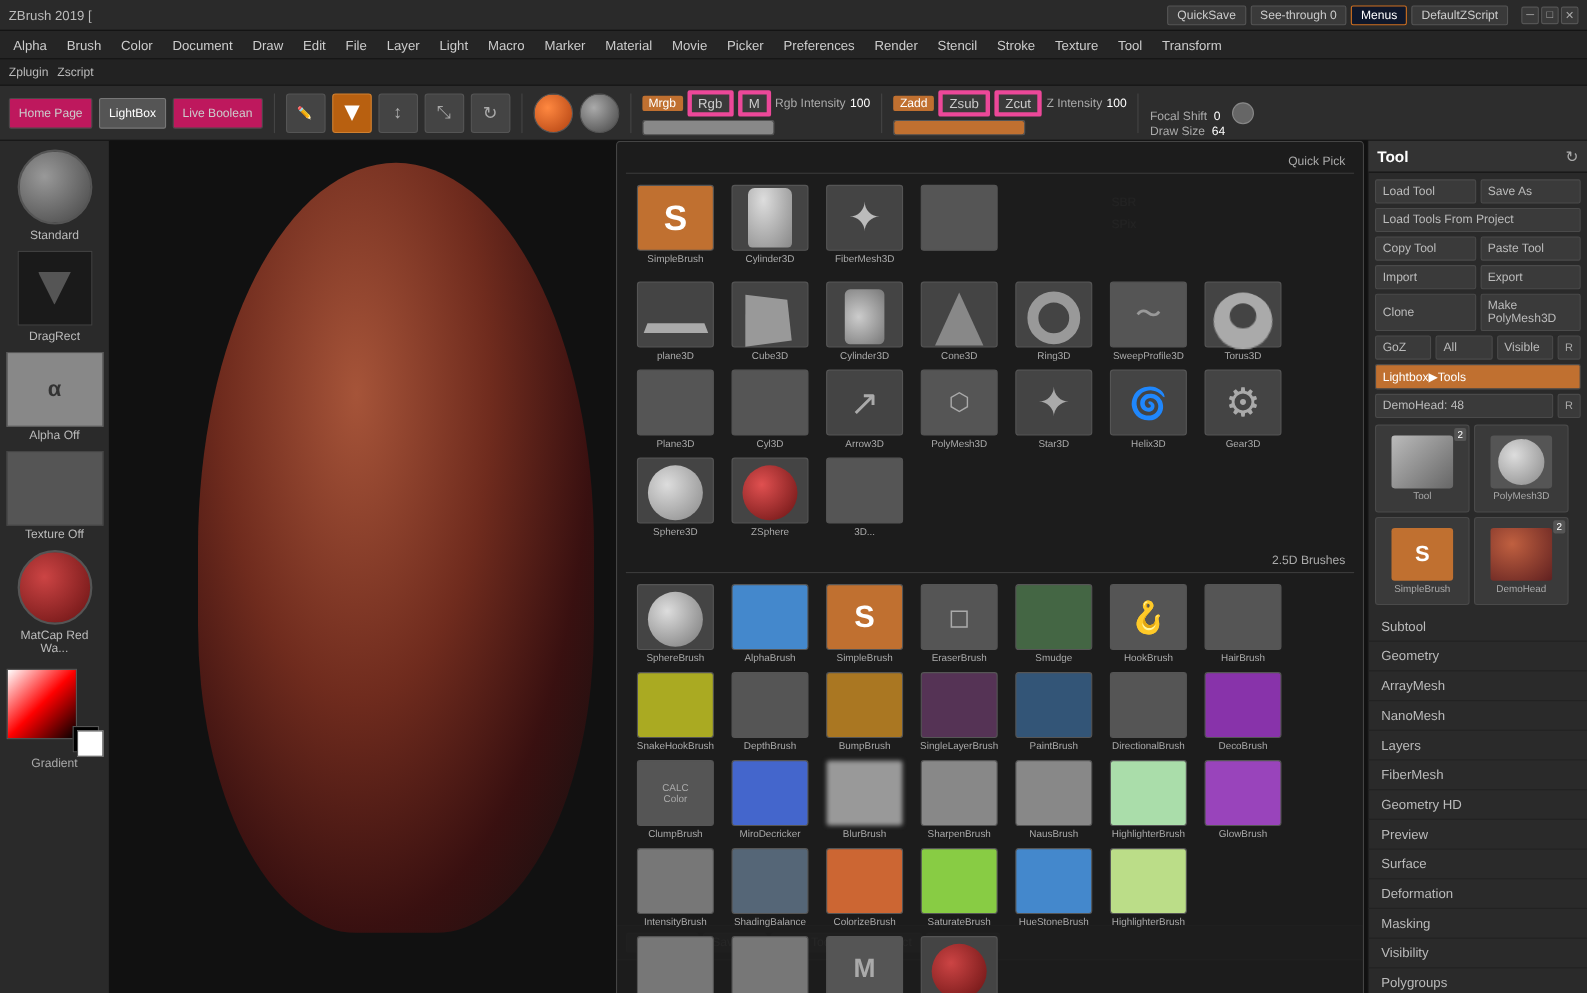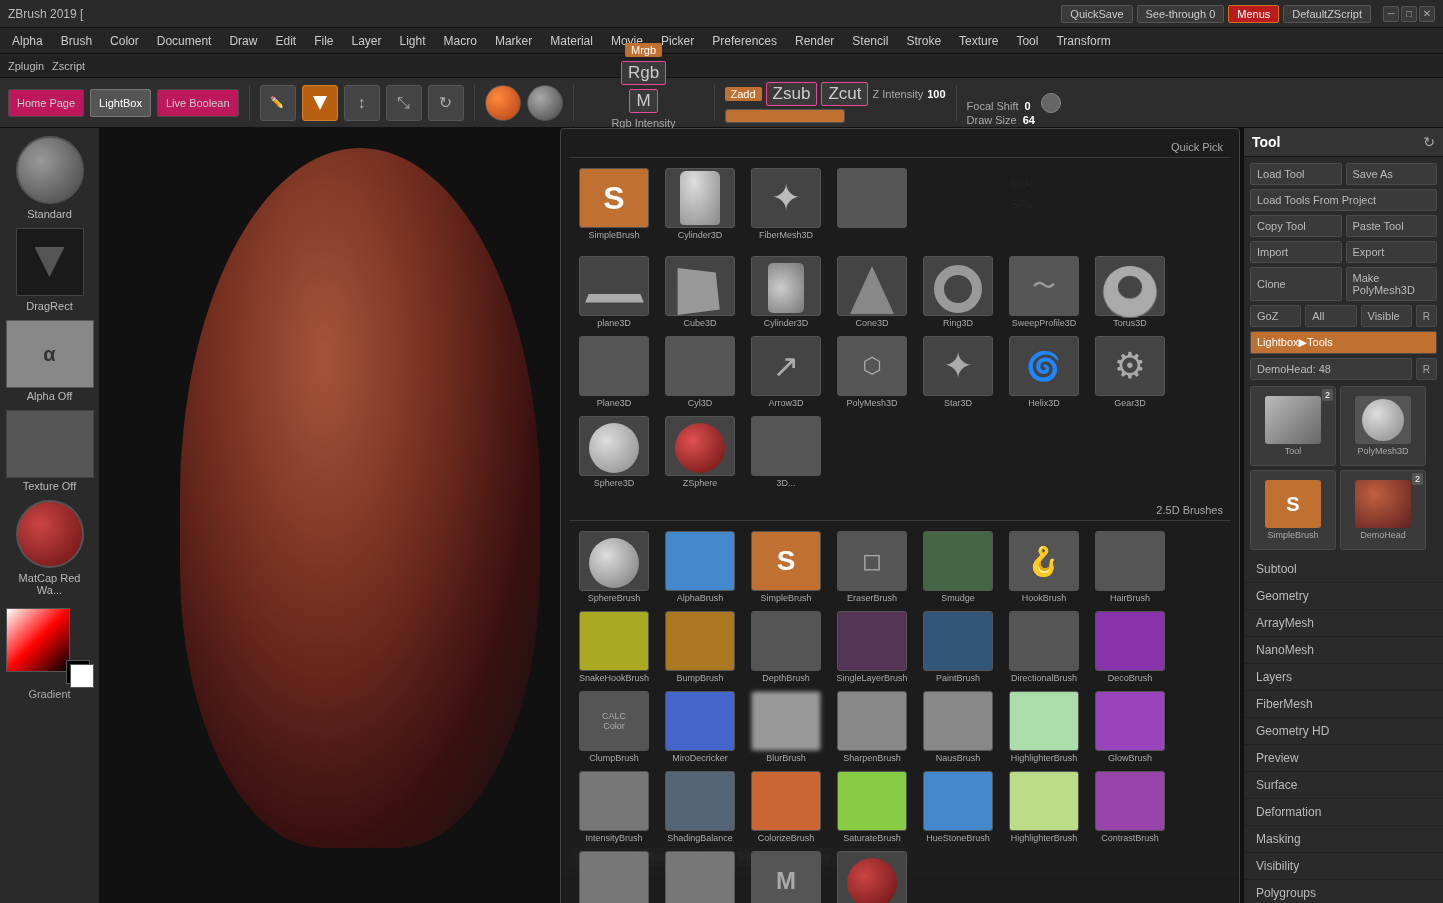--- a/index.html
+++ b/index.html
@@ -25,21 +25,21 @@
       position: relative;
     }
     #title-bar .title { color: #bbb; font-size: 12px; flex: 1; }
     #title-bar .top-controls {
       display: flex; align-items: center; gap: 4px;
     }
     .top-btn {
       background: #3a3a3a; border: 1px solid #555; color: #ccc;
       padding: 2px 8px; font-size: 11px; cursor: pointer; border-radius: 2px;
     }
-    .top-btn.orange { background: #b91c1c; border-color: #d07020; color: #fff; }
+    .top-btn.orange { background: #0f172a; border-color: #d07020; color: #fff; }
     .win-btn { width: 16px; height: 16px; border-radius: 2px; border: 1px solid #555; background: #3a3a3a; cursor: pointer; display:inline-flex; align-items:center; justify-content:center; font-size:10px; color:#aaa; }
 
     
     #menu-bar {
       height: 26px;
       background: #252525;
       display: flex;
       align-items: center;
       padding: 0 4px;
       gap: 2px;
@@ -93,29 +93,29 @@
       width: 36px; height: 36px; border-radius: 50%;
       background: radial-gradient(circle at 35% 35%, #ff8840, #b04010);
       border: 1px solid #555; cursor: pointer;
     }
     .material-ball {
       width: 36px; height: 36px; border-radius: 50%;
       background: radial-gradient(circle at 35% 35%, #aaa, #444);
       border: 1px solid #555; cursor: pointer;
     }
     .toolbar-label { color: #aaa; font-size: 11px; }
-    .toolbar-value { color: #fff; font-size: 11px; font-weight: bold; }
+    .toolbar-value { color: #fff; font-size: 11px; font-weight: normal; }
     .slider-track {
       width: 120px; height: 14px; background: #3a3a3a;
       border: 1px solid #555; border-radius: 2px; position: relative;
     }
     .slider-fill { height: 100%; background: #888; border-radius: 2px; }
     .slider-fill.orange { background: #c07030; }
     .mrgb-btn { background: #c07030; border: none; color: #fff; padding: 1px 6px; font-size: 11px; cursor: pointer; border-radius: 2px; }
-    .rgb-btn { background: #3a3a3a; border: 1px solid #ec4899; color: #ccc; padding: 1px 6px; font-size: 17px; cursor: pointer; border-radius: 2px; }
+    .rgb-btn { background: #3a3a3a; border: 4px solid #ec4899; color: #ccc; padding: 1px 6px; font-size: 12px; cursor: pointer; border-radius: 2px; }
     .zadd-btn { background: #c07030; border: none; color: #fff; padding: 1px 6px; font-size: 11px; cursor: pointer; border-radius: 2px; }
 
     
     #main-layout {
       display: flex;
       height: calc(903px - 128px);
     }
 
     
     #left-sidebar {
@@ -384,21 +384,21 @@
       </svg>
   </div>
   <div class="toolbar-icon" style="font-size:16px;">↕</div>
   <div class="toolbar-icon" style="font-size:16px;">⤡</div>
   <div class="toolbar-icon" style="font-size:16px;">↻</div>
   <div class="toolbar-separator"></div>
   <div class="orange-sphere"></div>
   <div class="material-ball"></div>
   <div class="toolbar-separator"></div>
   <div style="display:flex;flex-direction:column;gap:3px;">
-    <div style="display:flex;align-items:center;gap:4px;flex-direction:column;">
+    <div style="display:flex;align-items:center;gap:4px;">
       <button class="mrgb-btn">Mrgb</button>
       <button class="rgb-btn">Rgb</button>
       <button class="rgb-btn">M</button>
       <span class="toolbar-label">Rgb Intensity</span>
       <span class="toolbar-value">100</span>
     </div>
     <div class="slider-track">
       <div class="slider-fill" style="width:100%;"></div>
     </div>
   </div>
@@ -626,28 +626,28 @@
             <div class="qp-thumb" style="background:#555;"></div>
             <div class="qp-label">HairBrush</div>
           </div>
         </div>
         <div class="qp-grid">
           <div class="qp-item">
             <div class="qp-thumb" style="background:#aaaa22;"></div>
             <div class="qp-label">SnakeHookBrush</div>
           </div>
           <div class="qp-item">
+            <div class="qp-thumb" style="background:#555;"></div>
+            <div class="qp-label">DepthBrush</div>
+          </div>
+          <div class="qp-item">
             <div class="qp-thumb" style="background:#aa7722;"></div>
             <div class="qp-label">BumpBrush</div>
           </div>
           <div class="qp-item">
-            <div class="qp-thumb" style="background:#555;"></div>
-            <div class="qp-label">DepthBrush</div>
-          </div>
-          <div class="qp-item">
             <div class="qp-thumb" style="background:#553355;"></div>
             <div class="qp-label">SingleLayerBrush</div>
           </div>
           <div class="qp-item">
             <div class="qp-thumb" style="background:#335577;"></div>
             <div class="qp-label">PaintBrush</div>
           </div>
           <div class="qp-item">
             <div class="qp-thumb" style="background:#555;"></div>
             <div class="qp-label">DirectionalBrush</div>
@@ -704,24 +704,20 @@
             <div class="qp-thumb" style="background:#88cc44;"></div>
             <div class="qp-label">SaturateBrush</div>
           </div>
           <div class="qp-item">
             <div class="qp-thumb" style="background:#4488cc;"></div>
             <div class="qp-label">HueStoneBrush</div>
           </div>
           <div class="qp-item">
             <div class="qp-thumb" style="background:#bbdd88;"></div>
             <div class="qp-label">HighlighterBrush</div>
-          </div>
-          <div class="qp-item">
-            <div class="qp-thumb" style="background:#9944aa;"></div>
-            <div class="qp-label">ContrastBrush</div>
           </div>
         </div>
         <div class="qp-grid">
           <div class="qp-item">
             <div class="qp-thumb" style="background:#777;"></div>
 
           </div>
           <div class="qp-item">
             <div class="qp-thumb" style="background:#777;"></div>
 

